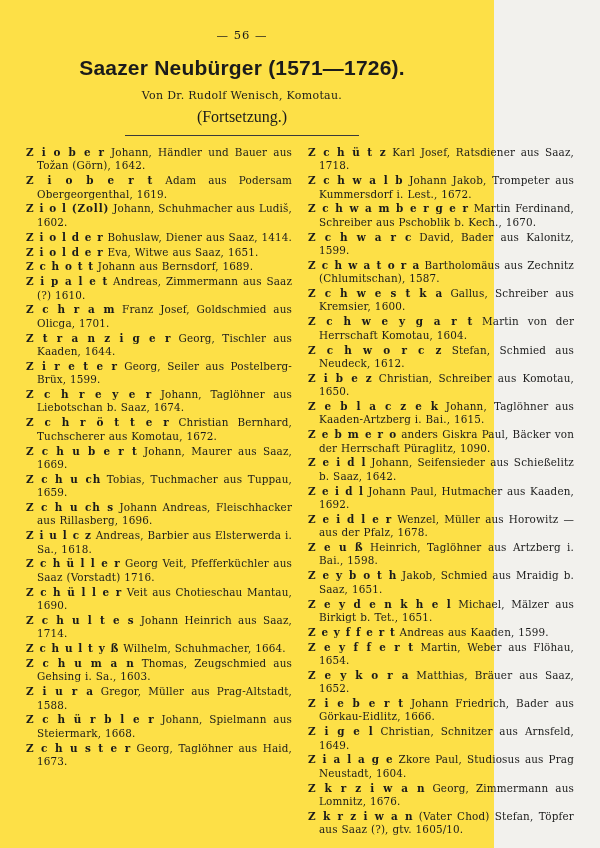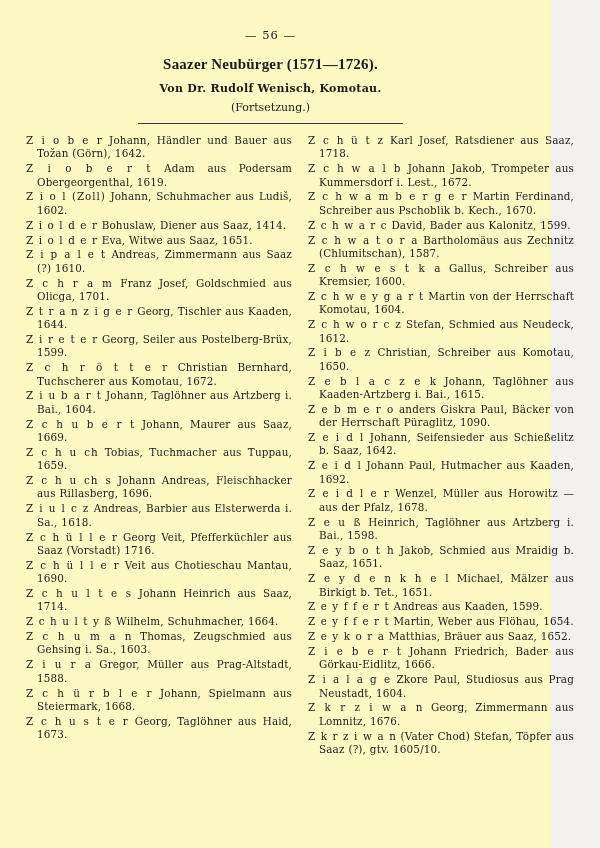--- a/index.html
+++ b/index.html
@@ -9,52 +9,53 @@
   body {
     width: 600px;
     height: 848px;
     background: #f2f1ed;
     font-family: "DejaVu Serif", serif;
     color: #1b1b1b;
     overflow: hidden;
   }
   .page {
     position: relative;
-    width: 551px;
+    width: 494px;
     height: 848px;
     box-sizing: border-box;
     padding: 22px 36px 10px 26px;
-    background: #fef9c3;
+    background: #fde047;
   }
   .folio {
     text-align: center;
     font-size: 11.5px;
     letter-spacing: 1px;
     margin: 6px 0 14px 0;
     font-family: "DejaVu Serif", serif;
   }
   .title {
     text-align: center;
-    font-size: 15px;
+    font-size: 21px;
     font-weight: bold;
     letter-spacing: 0.2px;
     margin: 0 0 9px 0;
-    font-family: Liberation Serif, serif;
+    font-family: Liberation Sans, sans-serif;
   }
   .byline {
     text-align: center;
     font-size: 11px;
-    font-weight: bold;
+    font-weight: normal;
     letter-spacing: 0.3px;
     margin: 0 0 6px 0;
   }
   .continued {
     text-align: center;
-    font-size: 11px;
+    font-size: 16px;
     margin: 0 0 3px 0;
+    font-family: Liberation Serif, serif;
   }
   .rule {
     width: 54%;
     margin: 9px auto 10px auto;
     border: 0;
     border-top: 1px solid #3a3a3a;
   }
   .columns {
     display: flex;
     gap: 16px;
@@ -68,21 +69,21 @@
     font-size: 10.4px;
     line-height: 1.285;
     margin: 0 0 1.5px 0;
     text-align: justify;
     text-indent: -11px;
     padding-left: 11px;
     word-spacing: 0.4px;
     font-family: "DejaVu Serif", serif;
   }
   .entry .hw {
-    font-weight: normal;
+    font-weight: bold;
     letter-spacing: 0.9px;
   }
   .entry .rest {
     letter-spacing: 0.15px;
   }
 </style>
 </head>
 <body>
 
 <div class="page">
@@ -97,26 +98,27 @@
 
   <hr class="rule">
 
   <div class="columns">
     <div class="col" id="col0">
         <p class="entry"><span class="hw">Z i o b e r</span><span class="rest"> Johann, Händler und Bauer aus Tožan (Görn), 1642.</span></p>
         <p class="entry"><span class="hw">Z i o b e r t</span><span class="rest"> Adam aus Podersam Obergeorgenthal, 1619.</span></p>
         <p class="entry"><span class="hw">Z i o l (Zoll)</span><span class="rest"> Johann, Schuhmacher aus Ludiš, 1602.</span></p>
         <p class="entry"><span class="hw">Z i o l d e r</span><span class="rest"> Bohuslaw, Diener aus Saaz, 1414.</span></p>
         <p class="entry"><span class="hw">Z i o l d e r</span><span class="rest"> Eva, Witwe aus Saaz, 1651.</span></p>
+        <p class="entry"><span class="hw">Z c h o t t</span><span class="rest"> Johann aus Bernsdorf, 1689.</span></p>
         <p class="entry"><span class="hw">Z i p a l e t</span><span class="rest"> Andreas, Zimmermann aus Saaz (?) 1610.</span></p>
         <p class="entry"><span class="hw">Z c h r a m</span><span class="rest"> Franz Josef, Goldschmied aus Olicga, 1701.</span></p>
         <p class="entry"><span class="hw">Z t r a n z i g e r</span><span class="rest"> Georg, Tischler aus Kaaden, 1644.</span></p>
         <p class="entry"><span class="hw">Z i r e t e r</span><span class="rest"> Georg, Seiler aus Postelberg-Brüx, 1599.</span></p>
+        <p class="entry"><span class="hw">Z c h r e y e r</span><span class="rest"> Johann, Taglöhner aus Liebotschan b. Saaz, 1674.</span></p>
         <p class="entry"><span class="hw">Z c h r ö t t e r</span><span class="rest"> Christian Bernhard, Tuchscherer aus Komotau, 1672.</span></p>
-        <p class="entry"><span class="hw">Z i u b a r t</span><span class="rest"> Johann, Taglöhner aus Artzberg i. Bai., 1604.</span></p>
         <p class="entry"><span class="hw">Z c h u b e r t</span><span class="rest"> Johann, Maurer aus Saaz, 1669.</span></p>
         <p class="entry"><span class="hw">Z c h u ch</span><span class="rest"> Tobias, Tuchmacher aus Tuppau, 1659.</span></p>
         <p class="entry"><span class="hw">Z c h u ch s</span><span class="rest"> Johann Andreas, Fleischhacker aus Rillasberg, 1696.</span></p>
         <p class="entry"><span class="hw">Z i u l c z</span><span class="rest"> Andreas, Barbier aus Elsterwerda i. Sa., 1618.</span></p>
         <p class="entry"><span class="hw">Z c h ü l l e r</span><span class="rest"> Georg Veit, Pfefferküchler aus Saaz (Vorstadt) 1716.</span></p>
         <p class="entry"><span class="hw">Z c h ü l l e r</span><span class="rest"> Veit aus Chotieschau Mantau, 1690.</span></p>
         <p class="entry"><span class="hw">Z c h u l t e s</span><span class="rest"> Johann Heinrich aus Saaz, 1714.</span></p>
         <p class="entry"><span class="hw">Z c h u l t y ß</span><span class="rest"> Wilhelm, Schuhmacher, 1664.</span></p>
         <p class="entry"><span class="hw">Z c h u m a n</span><span class="rest"> Thomas, Zeugschmied aus Gehsing i. Sa., 1603.</span></p>
         <p class="entry"><span class="hw">Z i u r a</span><span class="rest"> Gregor, Müller aus Prag-Altstadt, 1588.</span></p>
@@ -138,19 +140,20 @@
         <p class="entry"><span class="hw">Z e i d l</span><span class="rest"> Johann, Seifensieder aus Schießelitz b. Saaz, 1642.</span></p>
         <p class="entry"><span class="hw">Z e i d l</span><span class="rest"> Johann Paul, Hutmacher aus Kaaden, 1692.</span></p>
         <p class="entry"><span class="hw">Z e i d l e r</span><span class="rest"> Wenzel, Müller aus Horowitz — aus der Pfalz, 1678.</span></p>
         <p class="entry"><span class="hw">Z e u ß</span><span class="rest"> Heinrich, Taglöhner aus Artzberg i. Bai., 1598.</span></p>
         <p class="entry"><span class="hw">Z e y b o t h</span><span class="rest"> Jakob, Schmied aus Mraidig b. Saaz, 1651.</span></p>
         <p class="entry"><span class="hw">Z e y d e n k h e l</span><span class="rest"> Michael, Mälzer aus Birkigt b. Tet., 1651.</span></p>
         <p class="entry"><span class="hw">Z e y f f e r t</span><span class="rest"> Andreas aus Kaaden, 1599.</span></p>
         <p class="entry"><span class="hw">Z e y f f e r t</span><span class="rest"> Martin, Weber aus Flöhau, 1654.</span></p>
         <p class="entry"><span class="hw">Z e y k o r a</span><span class="rest"> Matthias, Bräuer aus Saaz, 1652.</span></p>
         <p class="entry"><span class="hw">Z i e b e r t</span><span class="rest"> Johann Friedrich, Bader aus Görkau-Eidlitz, 1666.</span></p>
+        <p class="entry"><span class="hw">Z i g e l</span><span class="rest"> Christian, Schnitzer aus Arnsfeld, 1649.</span></p>
         <p class="entry"><span class="hw">Z i a l a g e</span><span class="rest"> Zkore Paul, Studiosus aus Prag Neustadt, 1604.</span></p>
         <p class="entry"><span class="hw">Z k r z i w a n</span><span class="rest"> Georg, Zimmermann aus Lomnitz, 1676.</span></p>
         <p class="entry"><span class="hw">Z k r z i w a n</span><span class="rest"> (Vater Chod) Stefan, Töpfer aus Saaz (?), gtv. 1605/10.</span></p>
       </div>
   </div>
 
 </div>
 
 </body></html>

